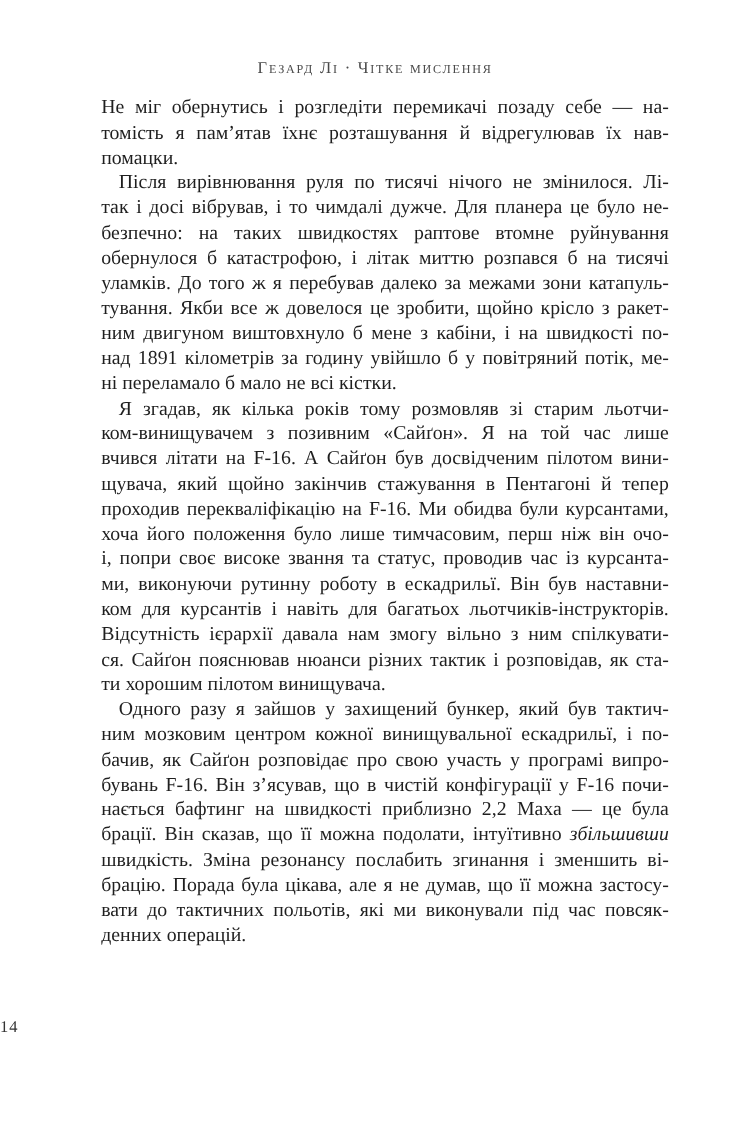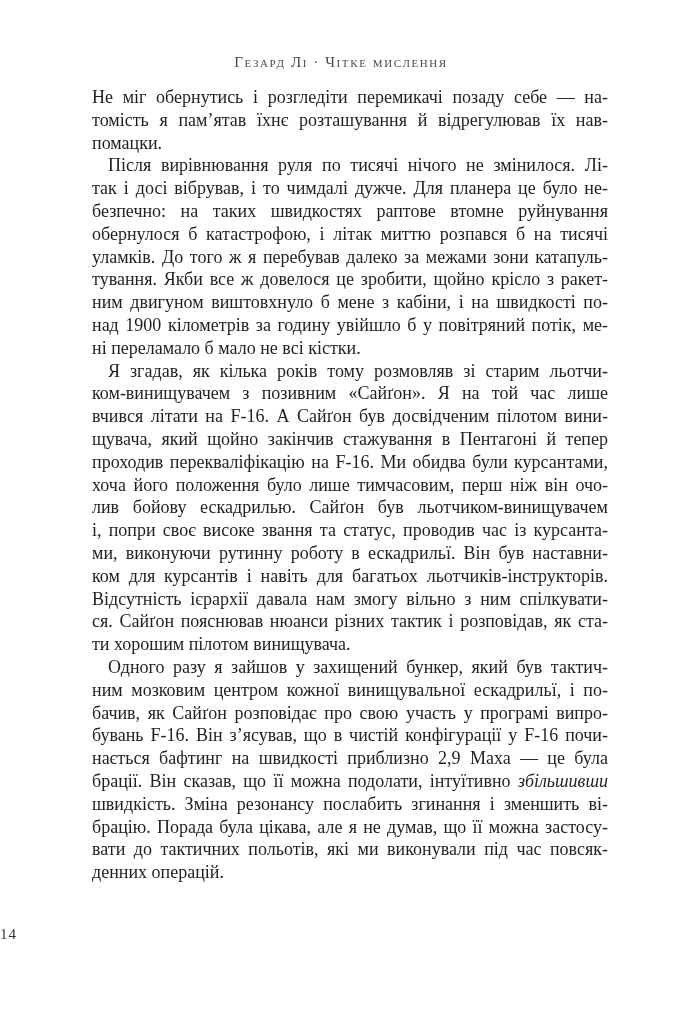--- a/index.html
+++ b/index.html
@@ -84,44 +84,43 @@
         <div class="line last">помацки.</div>
       </div>
       <div class="para">
         <div class="line indent">Після вирівнювання руля по тисячі нічого не змінилося. Лі-</div>
         <div class="line">так і досі вібрував, і то чимдалі дужче. Для планера це було не-</div>
         <div class="line">безпечно: на таких швидкостях раптове втомне руйнування</div>
         <div class="line">обернулося б катастрофою, і літак миттю розпався б на тисячі</div>
         <div class="line">уламків. До того ж я перебував далеко за межами зони катапуль-</div>
         <div class="line">тування. Якби все ж довелося це зробити, щойно крісло з ракет-</div>
         <div class="line">ним двигуном виштовхнуло б мене з кабіни, і на швидкості по-</div>
-        <div class="line">над 1900 кілометрів за годину увійшло б у повітряний потік, ме-</div>
+        <div class="line">над 1891 кілометрів за годину увійшло б у повітряний потік, ме-</div>
         <div class="line last">ні переламало б мало не всі кістки.</div>
       </div>
       <div class="para">
         <div class="line indent">Я згадав, як кілька років тому розмовляв зі старим льотчи-</div>
         <div class="line">ком-винищувачем з позивним «Сайґон». Я на той час лише</div>
         <div class="line">вчився літати на F-16. А Сайґон був досвідченим пілотом вини-</div>
         <div class="line">щувача, який щойно закінчив стажування в Пентагоні й тепер</div>
         <div class="line">проходив перекваліфікацію на F-16. Ми обидва були курсантами,</div>
         <div class="line">хоча його положення було лише тимчасовим, перш ніж він очо-</div>
-        <div class="line">лив бойову ескадрилью. Сайґон був льотчиком-винищувачем</div>
         <div class="line">і, попри своє високе звання та статус, проводив час із курсанта-</div>
         <div class="line">ми, виконуючи рутинну роботу в ескадрильї. Він був наставни-</div>
         <div class="line">ком для курсантів і навіть для багатьох льотчиків-інструкторів.</div>
         <div class="line">Відсутність ієрархії давала нам змогу вільно з ним спілкувати-</div>
         <div class="line">ся. Сайґон пояснював нюанси різних тактик і розповідав, як ста-</div>
         <div class="line last">ти хорошим пілотом винищувача.</div>
       </div>
       <div class="para">
         <div class="line indent">Одного разу я зайшов у захищений бункер, який був тактич-</div>
         <div class="line">ним мозковим центром кожної винищувальної ескадрильї, і по-</div>
         <div class="line">бачив, як Сайґон розповідає про свою участь у програмі випро-</div>
         <div class="line">бувань F-16. Він з’ясував, що в чистій конфігурації у F-16 почи-</div>
-        <div class="line">нається бафтинг на швидкості приблизно 2,9 Маха — це була</div>
+        <div class="line">нається бафтинг на швидкості приблизно 2,2 Маха — це була</div>
         <div class="line"><span>брації. Він сказав, що її можна подолати, інтуїтивно </span><span class="em">збільшивши</span></div>
         <div class="line">швидкість. Зміна резонансу послабить згинання і зменшить ві-</div>
         <div class="line">брацію. Порада була цікава, але я не думав, що її можна застосу-</div>
         <div class="line">вати до тактичних польотів, які ми виконували під час повсяк-</div>
         <div class="line last">денних операцій.</div>
       </div>
     </main>
 
   <footer class="folio">
     <span>14</span>

